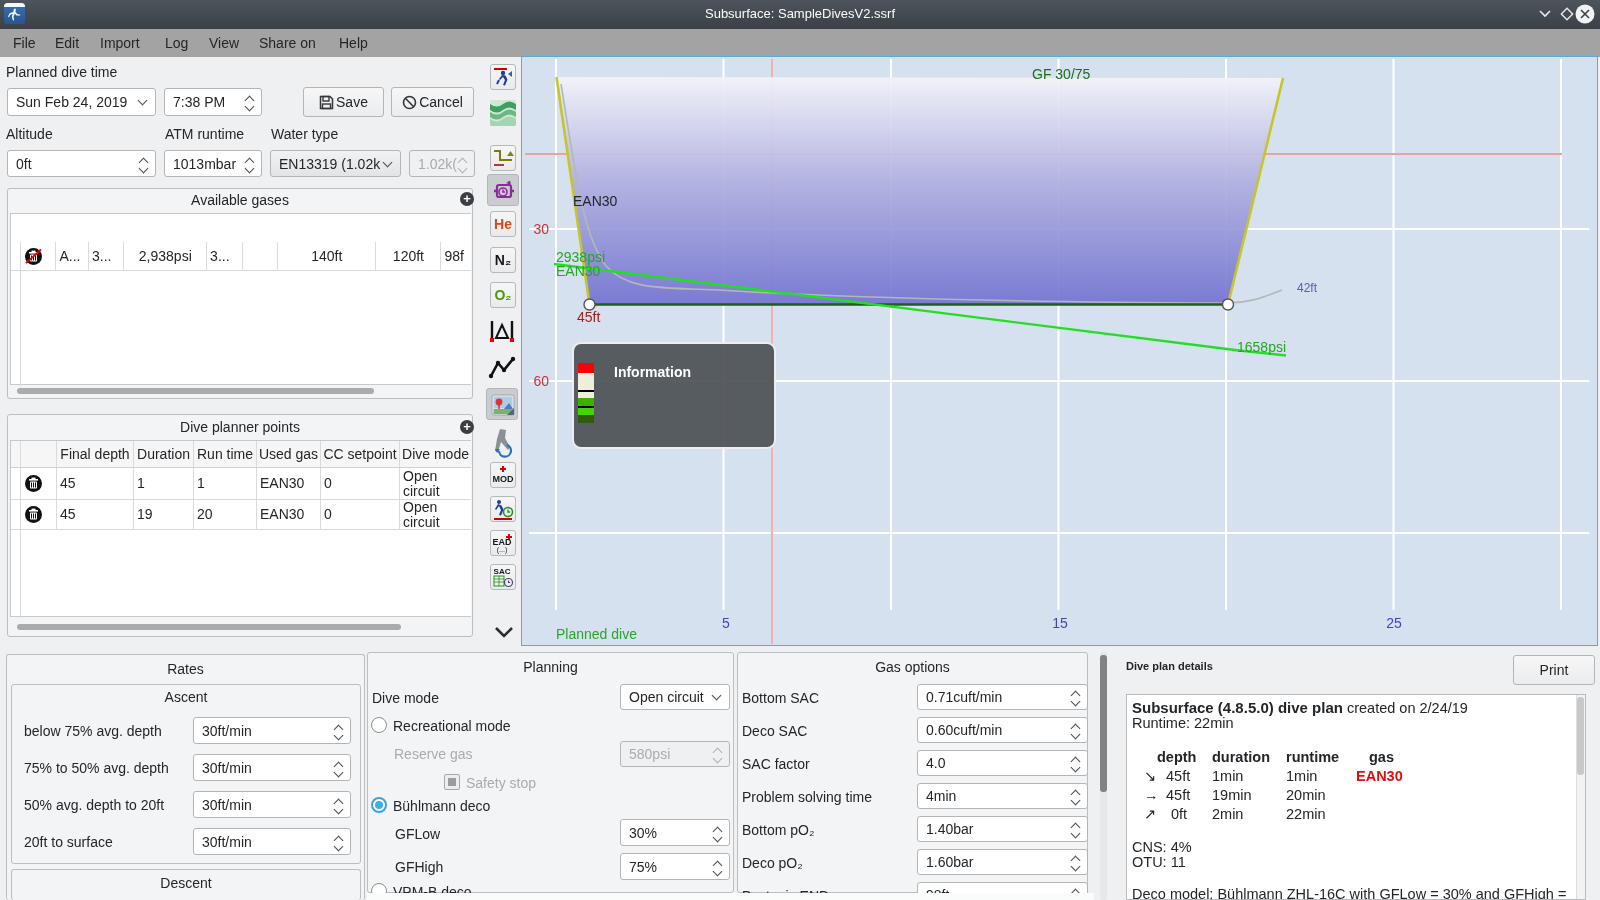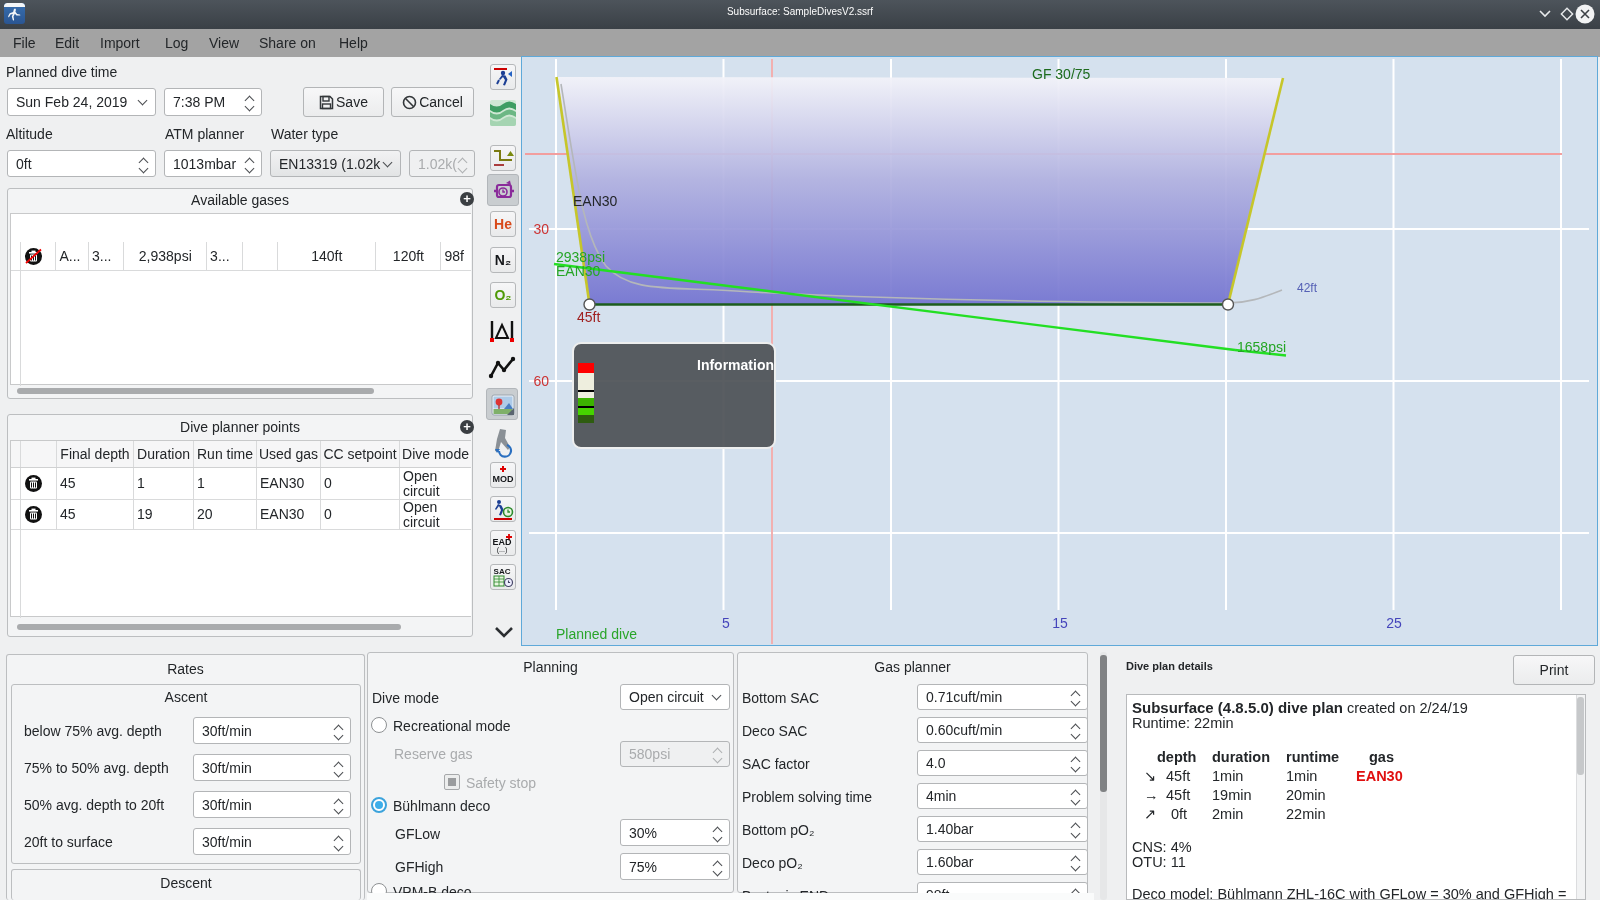--- a/index.html
+++ b/index.html
@@ -1,19 +1,19 @@
 <!DOCTYPE html>
 <html><head>
 <meta charset="utf-8">
 <style>
 * { margin:0; padding:0; box-sizing:border-box; }
 html,body { width:1600px; height:900px; overflow:hidden; }
 body { font-family:"Liberation Sans", sans-serif; background:#eff0f1; color:#232629; position:relative; }
 #titlebar { position:absolute; left:0; top:0; width:1600px; height:29px; background:linear-gradient(#4d545b,#3a4046); }
-#titlebar .title { position:absolute; left:0; right:0; top:6px; text-align:center; color:#fcfcfc; font-size:10px; }
+#titlebar .title { position:absolute; left:0; right:0; top:6px; text-align:center; color:#fcfcfc; font-size:13px; }
 #appicon { position:absolute; left:4px; top:3px; width:21px; height:21px; border-radius:3px; background:linear-gradient(#3870b0,#2a5592); overflow:hidden; }
 #appicon .band { position:absolute; left:0; top:0; width:100%; height:4px; background:#f4f6f8; border-radius:3px 3px 0 0; }
 #menubar { position:absolute; left:0; top:29px; width:1600px; height:28px; background:#a3a3a3; font-size:14px; }
 #menubar span { position:absolute; top:6px; }
 .lbl { position:absolute; font-size:14px; color:#232629; white-space:nowrap; }
 .glbl { position:absolute; font-size:14px; color:#a9abad; white-space:nowrap; }
 .spin,.combo { position:absolute; background:#fff; border:1px solid #b3b5b7; border-radius:3px; font-size:14px; color:#232629; white-space:nowrap; overflow:hidden; }
 .spin .tx,.combo .tx { position:absolute; left:8px; top:50%; transform:translateY(-50%); }
 .spin.dis { background:#eff0f1; color:#a9abad; }
 .chev { position:absolute; width:8px; height:8px; }
@@ -35,21 +35,21 @@
 .tr .c { height:100%; border-right:1px solid #d9dadb; font-size:14px; overflow:hidden; padding:0 3px; line-height:15px; display:flex; flex-direction:column; justify-content:center; }
 .vhdr { position:absolute; border-right:1px solid #d9dadb; }
 .hsb { position:absolute; height:6px; border-radius:3px; background:#a9abad; }
 .radio { position:absolute; width:16px; height:16px; border-radius:50%; background:#fff; border:1px solid #8e9193; }
 .radio.on { border:2px solid #3ca3dc; }
 .radio.on:before { content:""; position:absolute; left:2px; top:2px; width:8px; height:8px; border-radius:50%; background:#3daee9; }
 .icbtn { position:absolute; width:26px; height:26px; background:linear-gradient(#f6f6f7,#e9eaeb); border:1px solid #b6b8ba; border-radius:3px; }
 .icsel { position:absolute; width:32px; height:32px; background:#c9cdd0; border:1px solid #b2b6ba; border-radius:3px; }
 svg { display:block; }
 #tooltip { position:absolute; left:572px; top:342px; width:204px; height:107px; background:rgba(78,82,86,0.93); border:2px solid rgba(245,245,245,0.95); border-radius:9px; color:#fff; }
-#tooltip .tt { text-align:right; font-weight:bold; font-size:14px; margin-top:13px;padding-left:40px; }
+#tooltip .tt { text-align:left; font-weight:bold; font-size:14px; margin-top:20px;padding-left:40px; }
 #tooltip .bar { position:absolute; left:4px; top:19px; width:16px; }
 #tooltip .bar div { width:16px; }
 #tooltip .rows { position:absolute; left:24px; top:18px; font-size:14px; line-height:17.4px; white-space:nowrap; }
 </style>
 </head>
 <body>
 <div id="titlebar">
   <div id="appicon">
       <div class="band"></div>
     <svg width="21" height="21" viewBox="0 0 21 21">
@@ -99,21 +99,21 @@
   <span>Save</span>
   </div>
 <div class="btn" style="left:391px;top:87px;width:83px;height:30px">
   <svg width="15" height="15" viewBox="0 0 15 15">
       <circle cx="7.5" cy="7.5" r="6" fill="none" stroke="#33373a" stroke-width="1.6"></circle>
       <path d="M3.3 3.3 L11.7 11.7" stroke="#33373a" stroke-width="1.6"></path>
     </svg>
   <span>Cancel</span>
   </div>
 <div class="lbl" style="left:6px;top:126px">Altitude</div>
-<div class="lbl" style="left:165px;top:126px">ATM planner</div>
+<div class="lbl" style="left:165px;top:126px">ATM runtime</div>
 <div class="lbl" style="left:271px;top:126px">Water type</div>
 <div class="spin" style="left:7px;top:150px;width:149px;height:27px">
     <span class="tx">0ft</span>
     <span class="spinarr">
       <span class="chev up"></span>
       <span class="chev down"></span>
     </span>
   </div>
 <div class="spin" style="left:164px;top:150px;width:98px;height:27px">
     <span class="tx">1013mbar</span>
@@ -470,21 +470,21 @@
     <span class="tx">75%</span>
     <span class="spinarr">
       <span class="chev up"></span>
       <span class="chev down"></span>
     </span>
   </div>
 <div class="radio" style="left:371px;top:883px"></div>
 <div class="lbl" style="left:393px;top:884px">VPM-B deco</div>
 
 <div class="gb" style="left:737px;top:652px;width:351px;height:241px"></div>
-<div class="lbl" style="left:737px;top:659px;width:351px;text-align:center">Gas planner</div>
+<div class="lbl" style="left:737px;top:659px;width:351px;text-align:center">Gas options</div>
 <div class="lbl" style="left:742px;top:690px">Bottom SAC</div>
 <div class="spin" style="left:917px;top:684px;width:171px;height:26px">
     <span class="tx">0.71cuft/min</span>
     <span class="spinarr">
       <span class="chev up"></span>
       <span class="chev down"></span>
     </span>
   </div>
 <div class="lbl" style="left:742px;top:723px">Deco SAC</div>
 <div class="spin" style="left:917px;top:717px;width:171px;height:26px">

